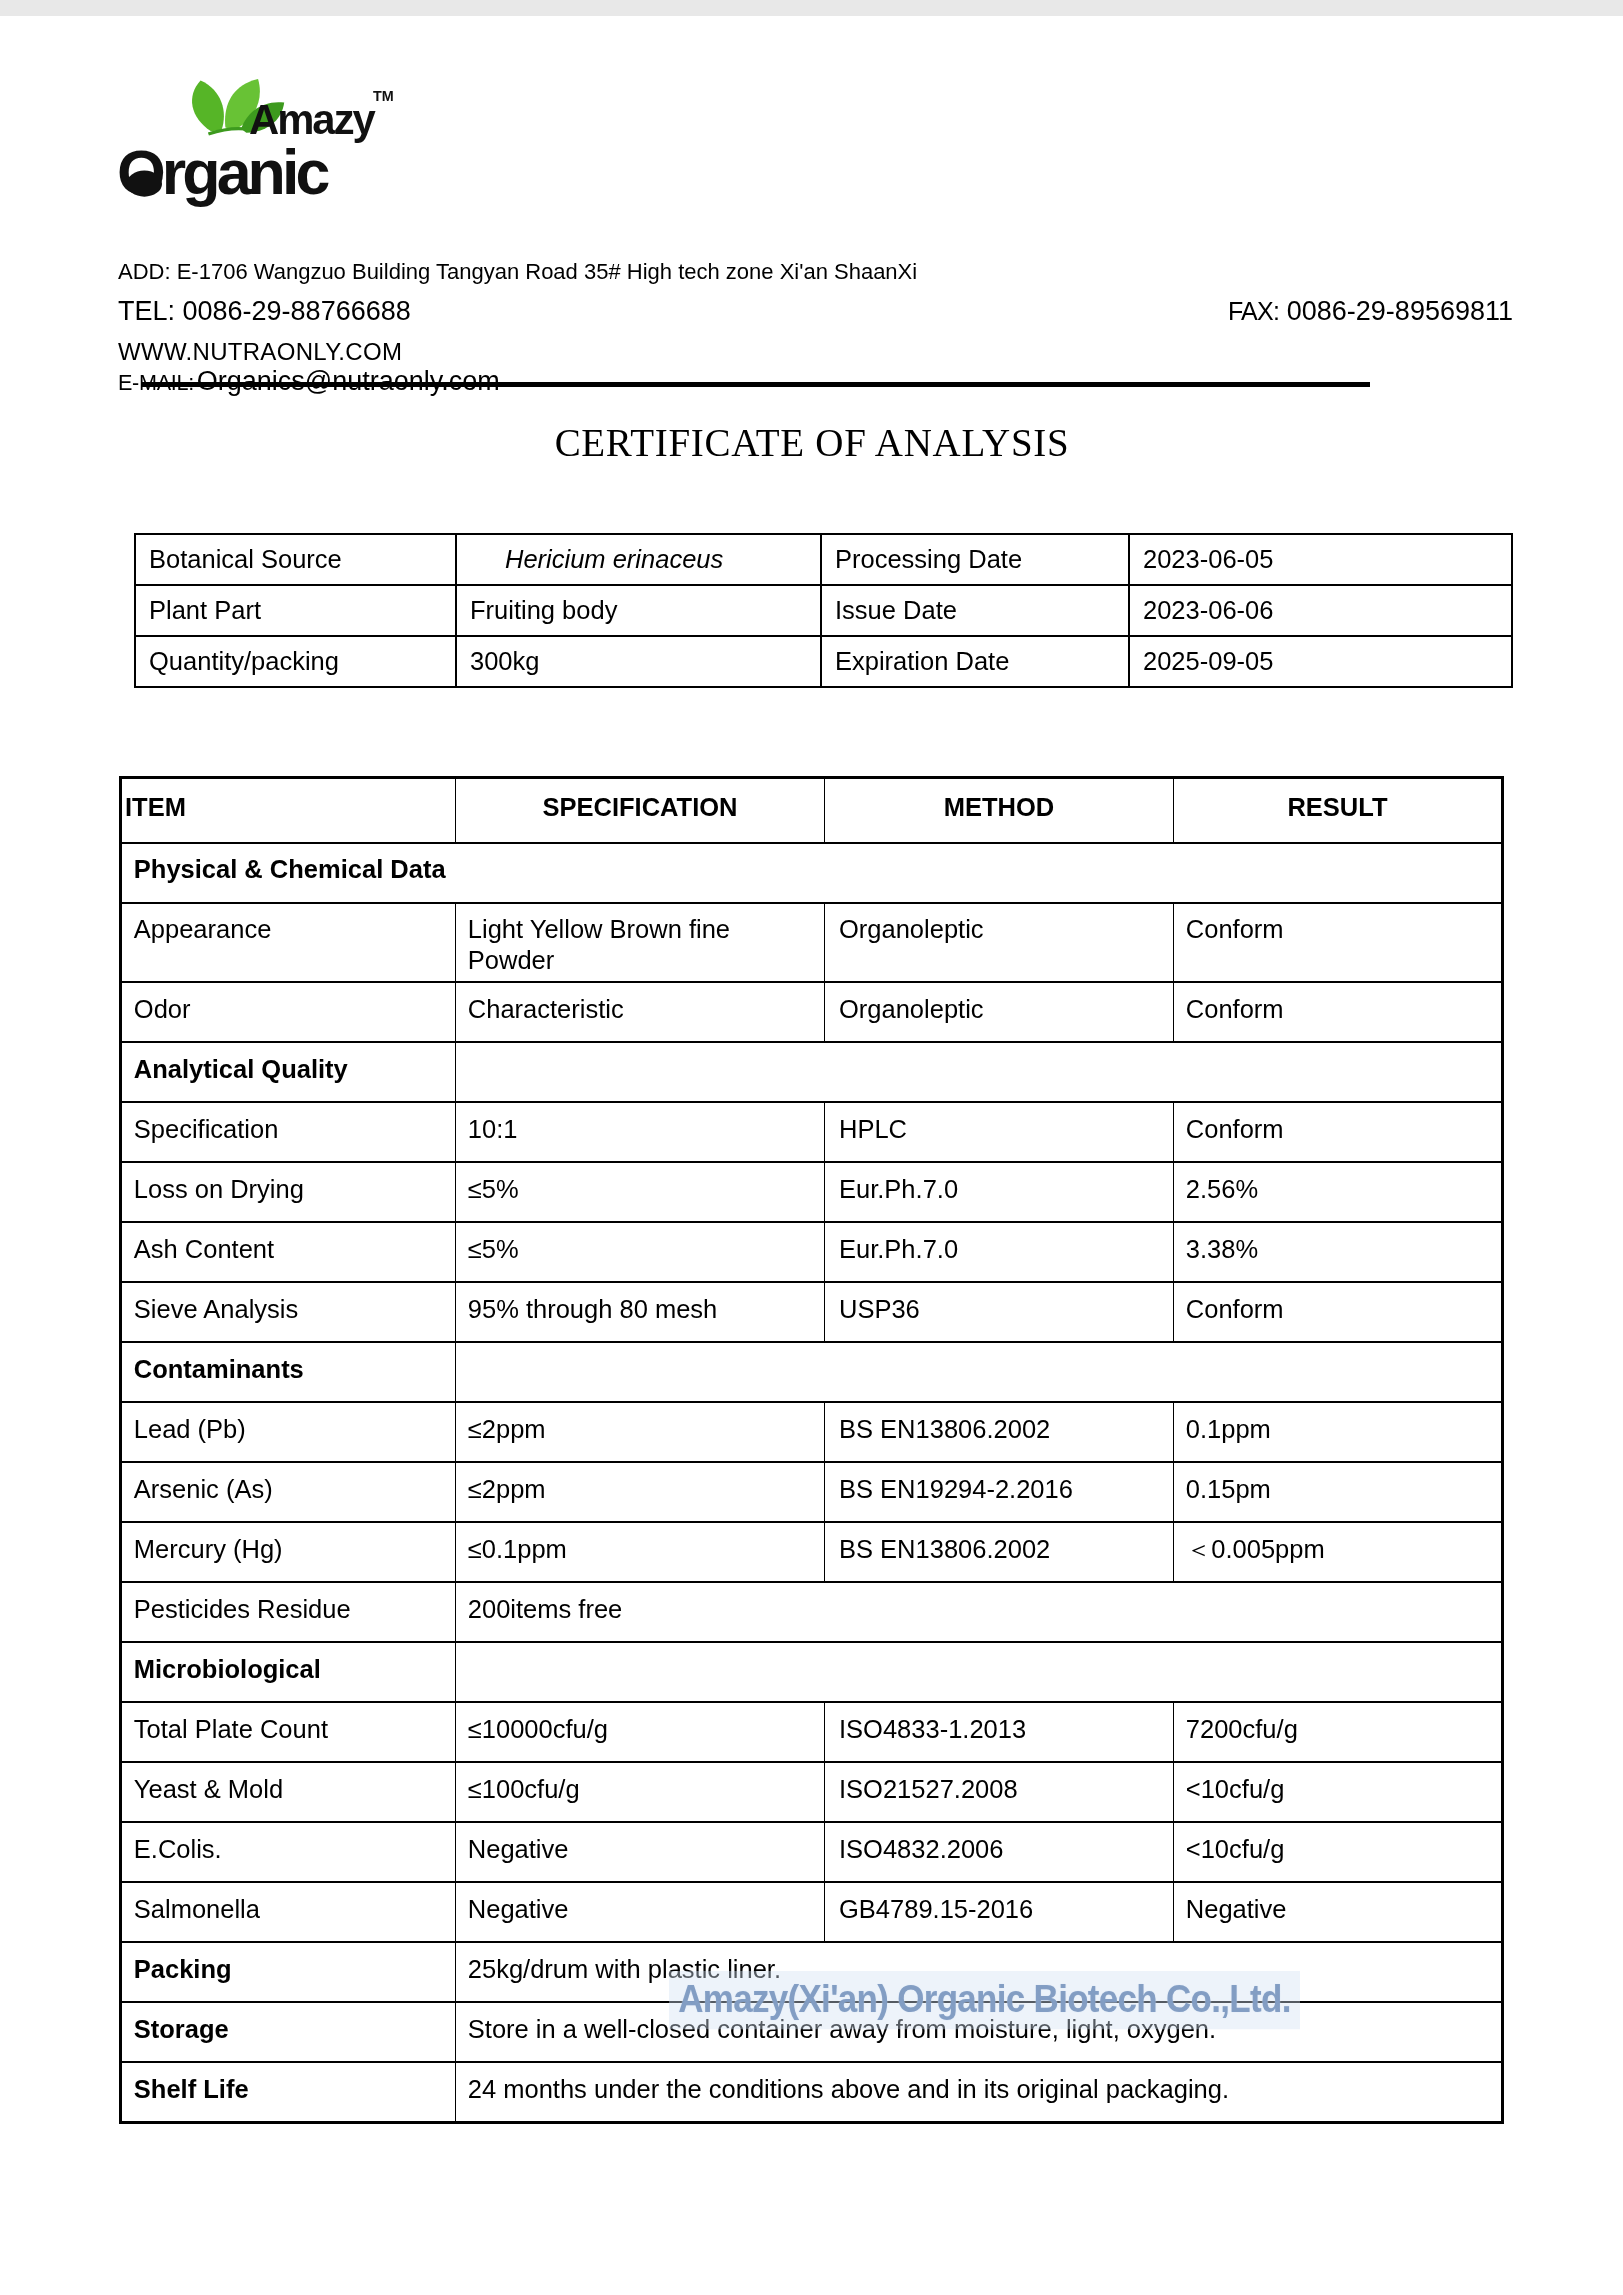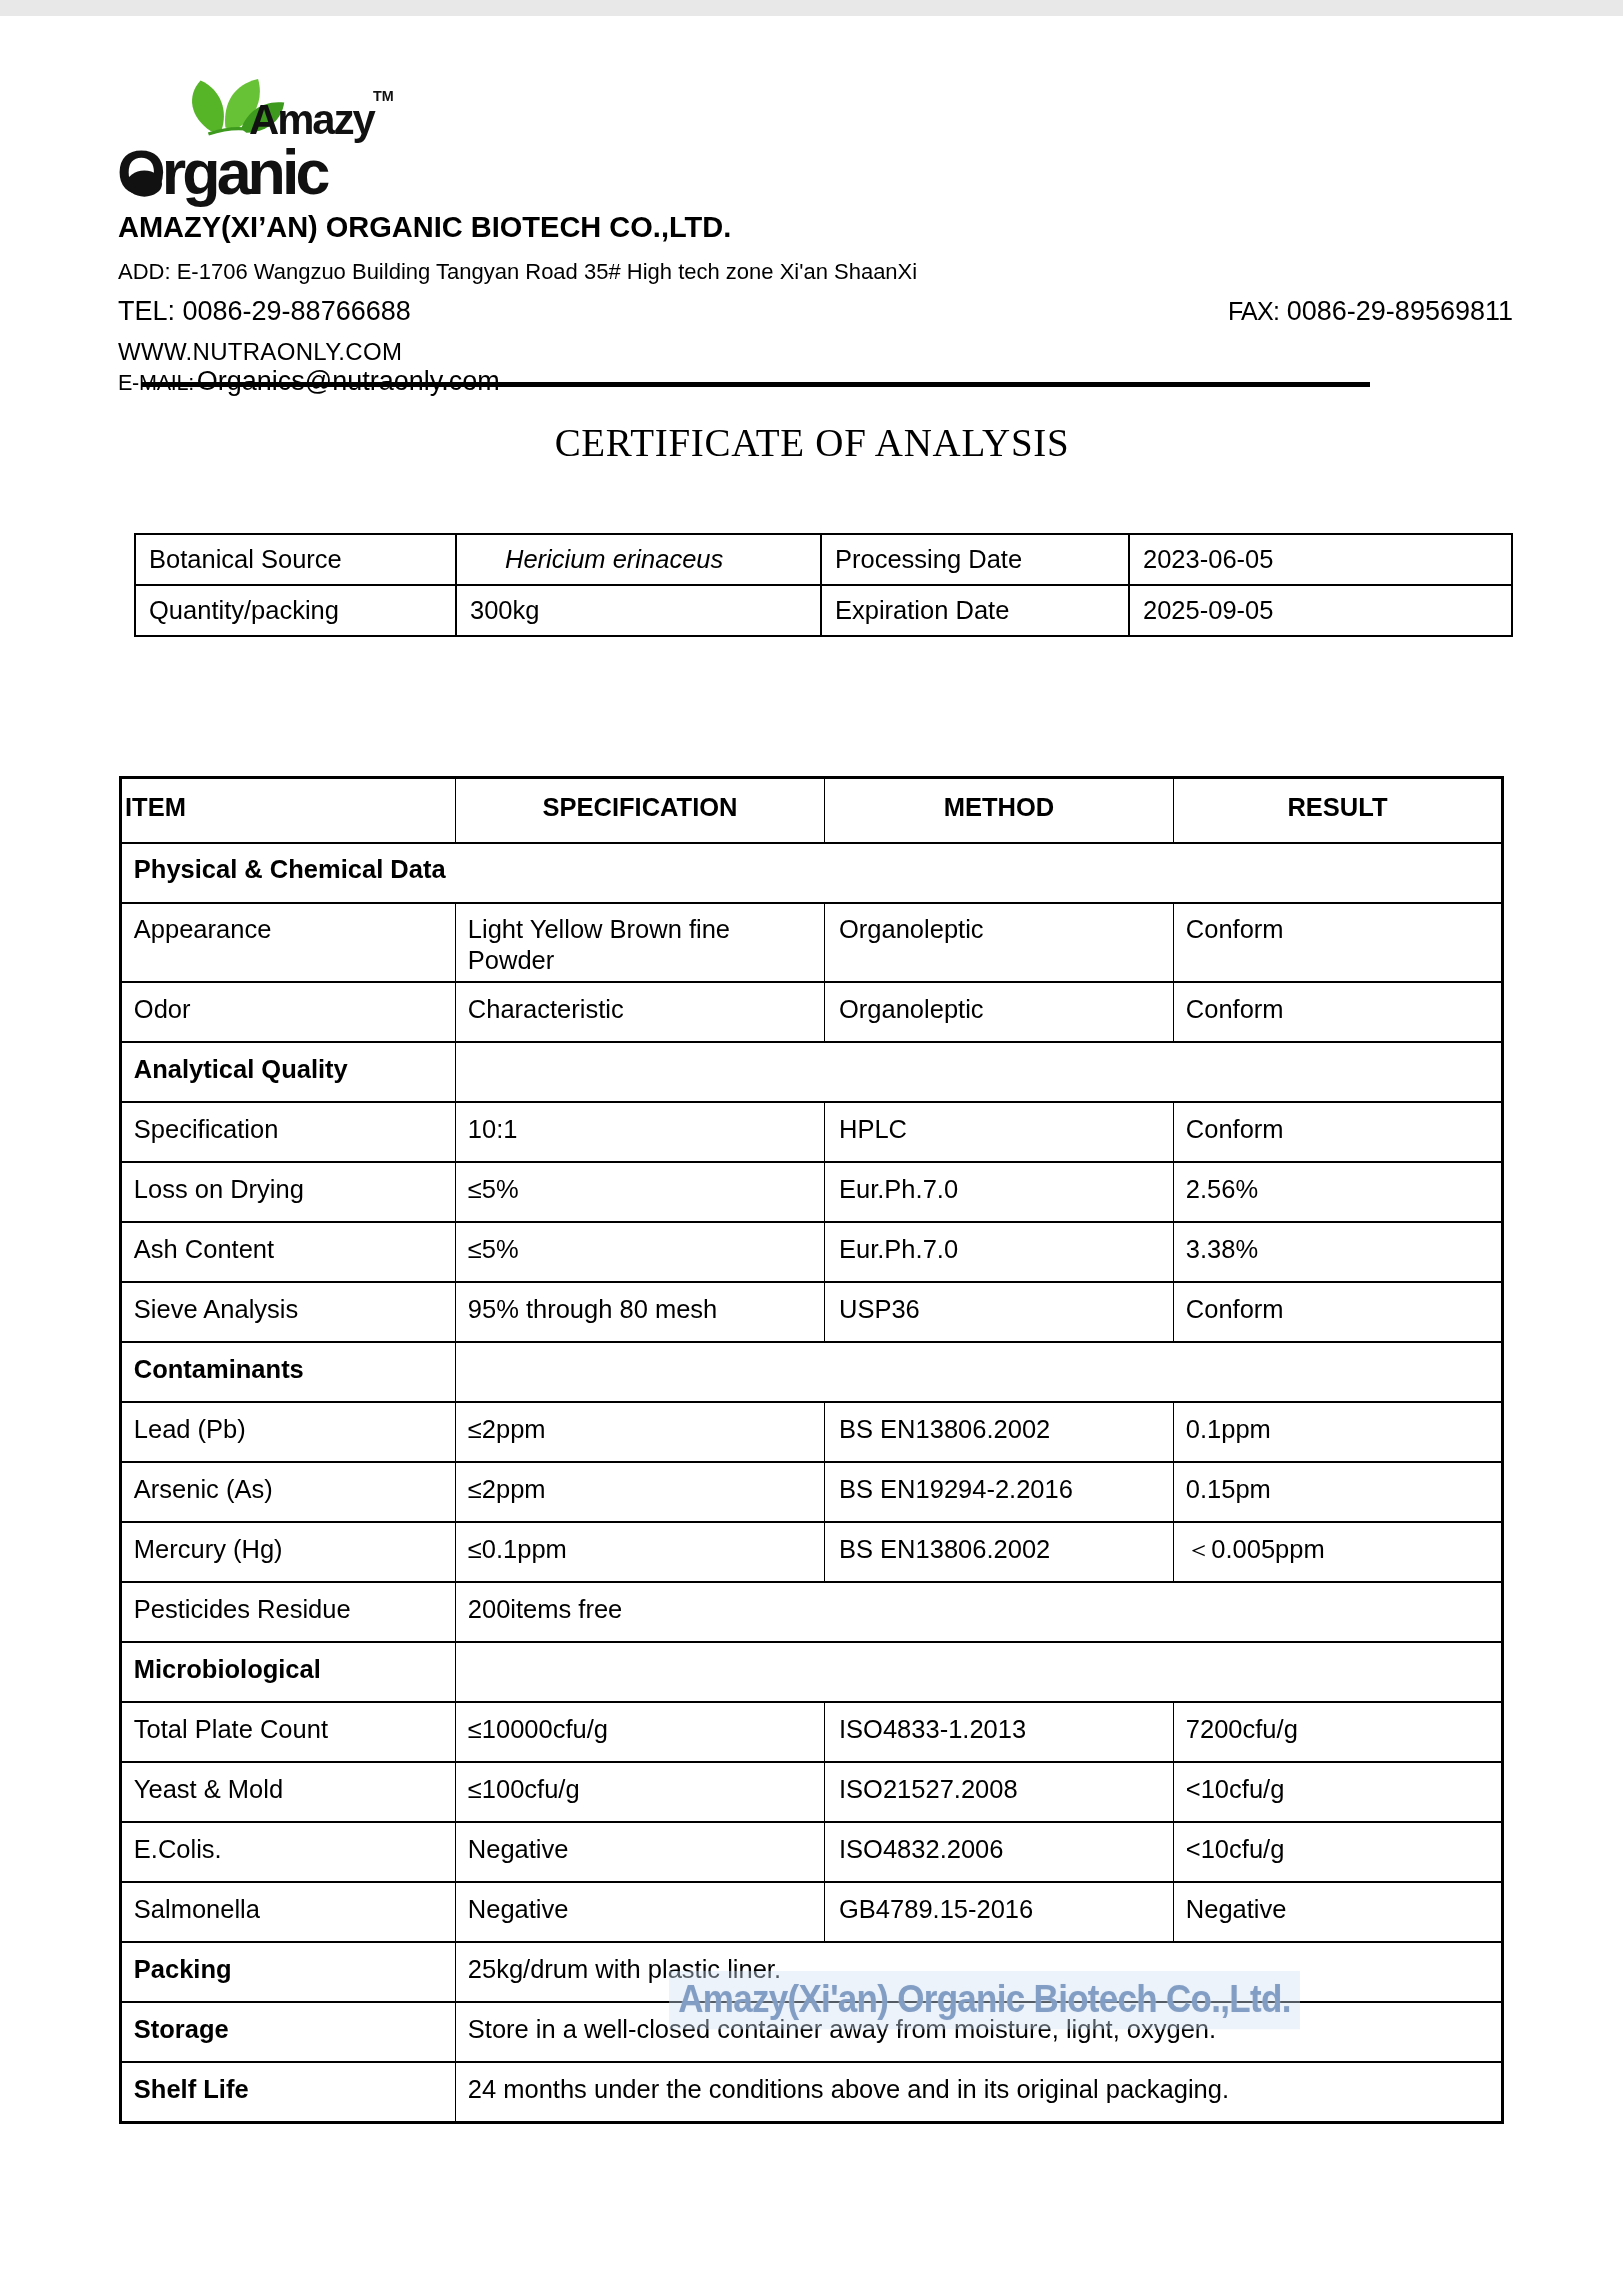--- a/index.html
+++ b/index.html
@@ -95,21 +95,20 @@
       </g>
 
       <text x="208" y="96" font-family="Liberation Sans, sans-serif" font-size="64" font-weight="bold" letter-spacing="-3" fill="#111">Amazy</text>
       <text x="398" y="46" font-family="Liberation Sans, sans-serif" font-size="22" font-weight="bold" fill="#111">TM</text>
 
       <text x="6" y="188" font-family="Liberation Sans, sans-serif" font-size="96" font-weight="bold" letter-spacing="-6" fill="#111">Organic</text>
       <ellipse cx="48" cy="172" rx="27" ry="20" fill="#111"></ellipse>
     </svg>
   </div>
 
-  <div class="company-name">AMAZY(XI’AN) ORGANIC BIOTECH CO.,LTD.</div>
   <div class="company-address">ADD: E-1706 Wangzuo Building Tangyan Road 35# High tech zone Xi'an ShaanXi</div>
 
   <div class="contact-row">
     <span>TEL: 0086-29-88766688</span>
     <span>
       <span class="fax-label">FAX:</span>
       <span>0086-29-89569811</span>
     </span>
   </div>
 
@@ -131,20 +130,26 @@
         <col style="width:365px">
         <col style="width:308px">
         <col style="width:383px">
     </colgroup>
     <tbody>
         <tr>
           <td>Botanical Source</td>
           <td class="italic">Hericium erinaceus</td>
           <td>Processing Date</td>
           <td>2023-06-05</td>
+        </tr>
+        <tr>
+          <td>Plant Part</td>
+          <td>Fruiting body</td>
+          <td>Issue Date</td>
+          <td>2023-06-06</td>
         </tr>
         <tr>
           <td>Quantity/packing</td>
           <td>300kg</td>
           <td>Expiration Date</td>
           <td>2025-09-05</td>
         </tr>
       </tbody>
   </table>
 

